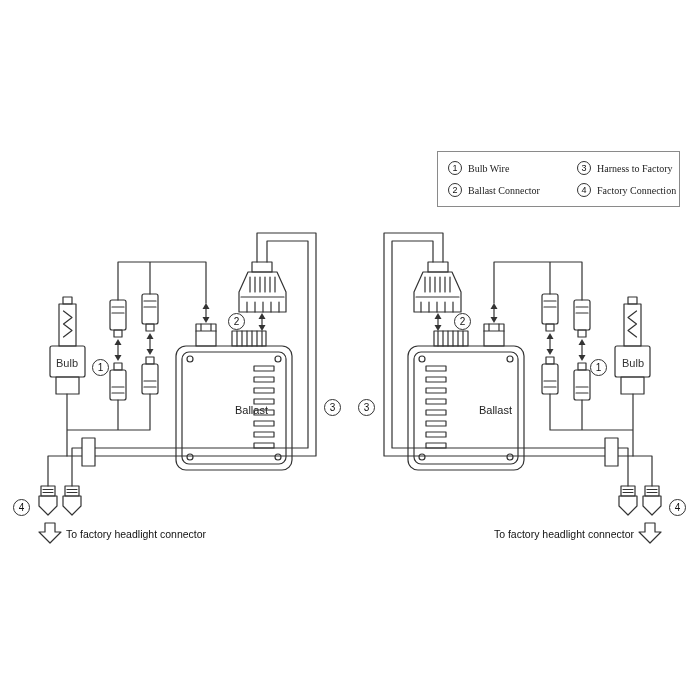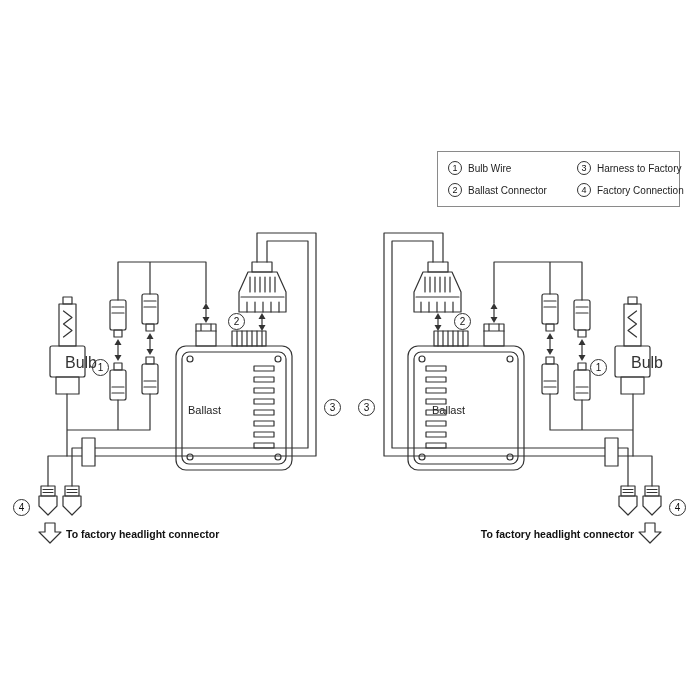--- a/index.html
+++ b/index.html
@@ -14,35 +14,35 @@
     position:absolute;left:437px;top:151px;width:243px;box-sizing:border-box;
     border:1px solid #8a8a8a;background:#fff;padding:9px 10px;
     display:grid;grid-template-columns:127px auto;row-gap:8px;column-gap:2px;
   }
   .legend-item{display:flex;align-items:center;white-space:nowrap;}
   .badge{
     width:14px;height:14px;box-sizing:border-box;border:1.2px solid #333;border-radius:50%;
     display:inline-flex;align-items:center;justify-content:center;
     font-size:9px;line-height:1;margin-right:6px;flex:none;color:#111;
   }
-  .legend-label{font-size:10px;color:#222;}
+  .legend-label{font-size:10px;color:#222;font-family:Liberation Serif, serif;}
 
   
   .callout{
     position:absolute;width:17px;height:17px;box-sizing:border-box;
     border:1.3px solid #333;border-radius:50%;background:#fff;
     display:flex;align-items:center;justify-content:center;
     font-size:10px;line-height:1;color:#111;
   }
 
   
   .lbl{position:absolute;line-height:12px;}
-  .bulb-label{width:60px;text-align:right;font-size:16px;color:#333;}
-  .ballast-label{width:80px;text-align:left;font-size:11px;color:#222;}
-  .footer-label{font-size:10.5px;font-weight:700;color:#111;}
+  .bulb-label{width:60px;text-align:center;font-size:11px;color:#333;}
+  .ballast-label{width:80px;text-align:right;font-size:11px;color:#222;}
+  .footer-label{font-size:10.5px;font-weight:400;color:#111;}
   .footer-right{width:214px;text-align:right;}
 </style>
 </head>
 <body>
 
 <svg width="700" height="700" viewBox="0 0 700 700">
   <defs>
     <g id="half" fill="none" stroke="#333333" stroke-width="1.2" stroke-linejoin="round" stroke-linecap="round">
 
       <g>

